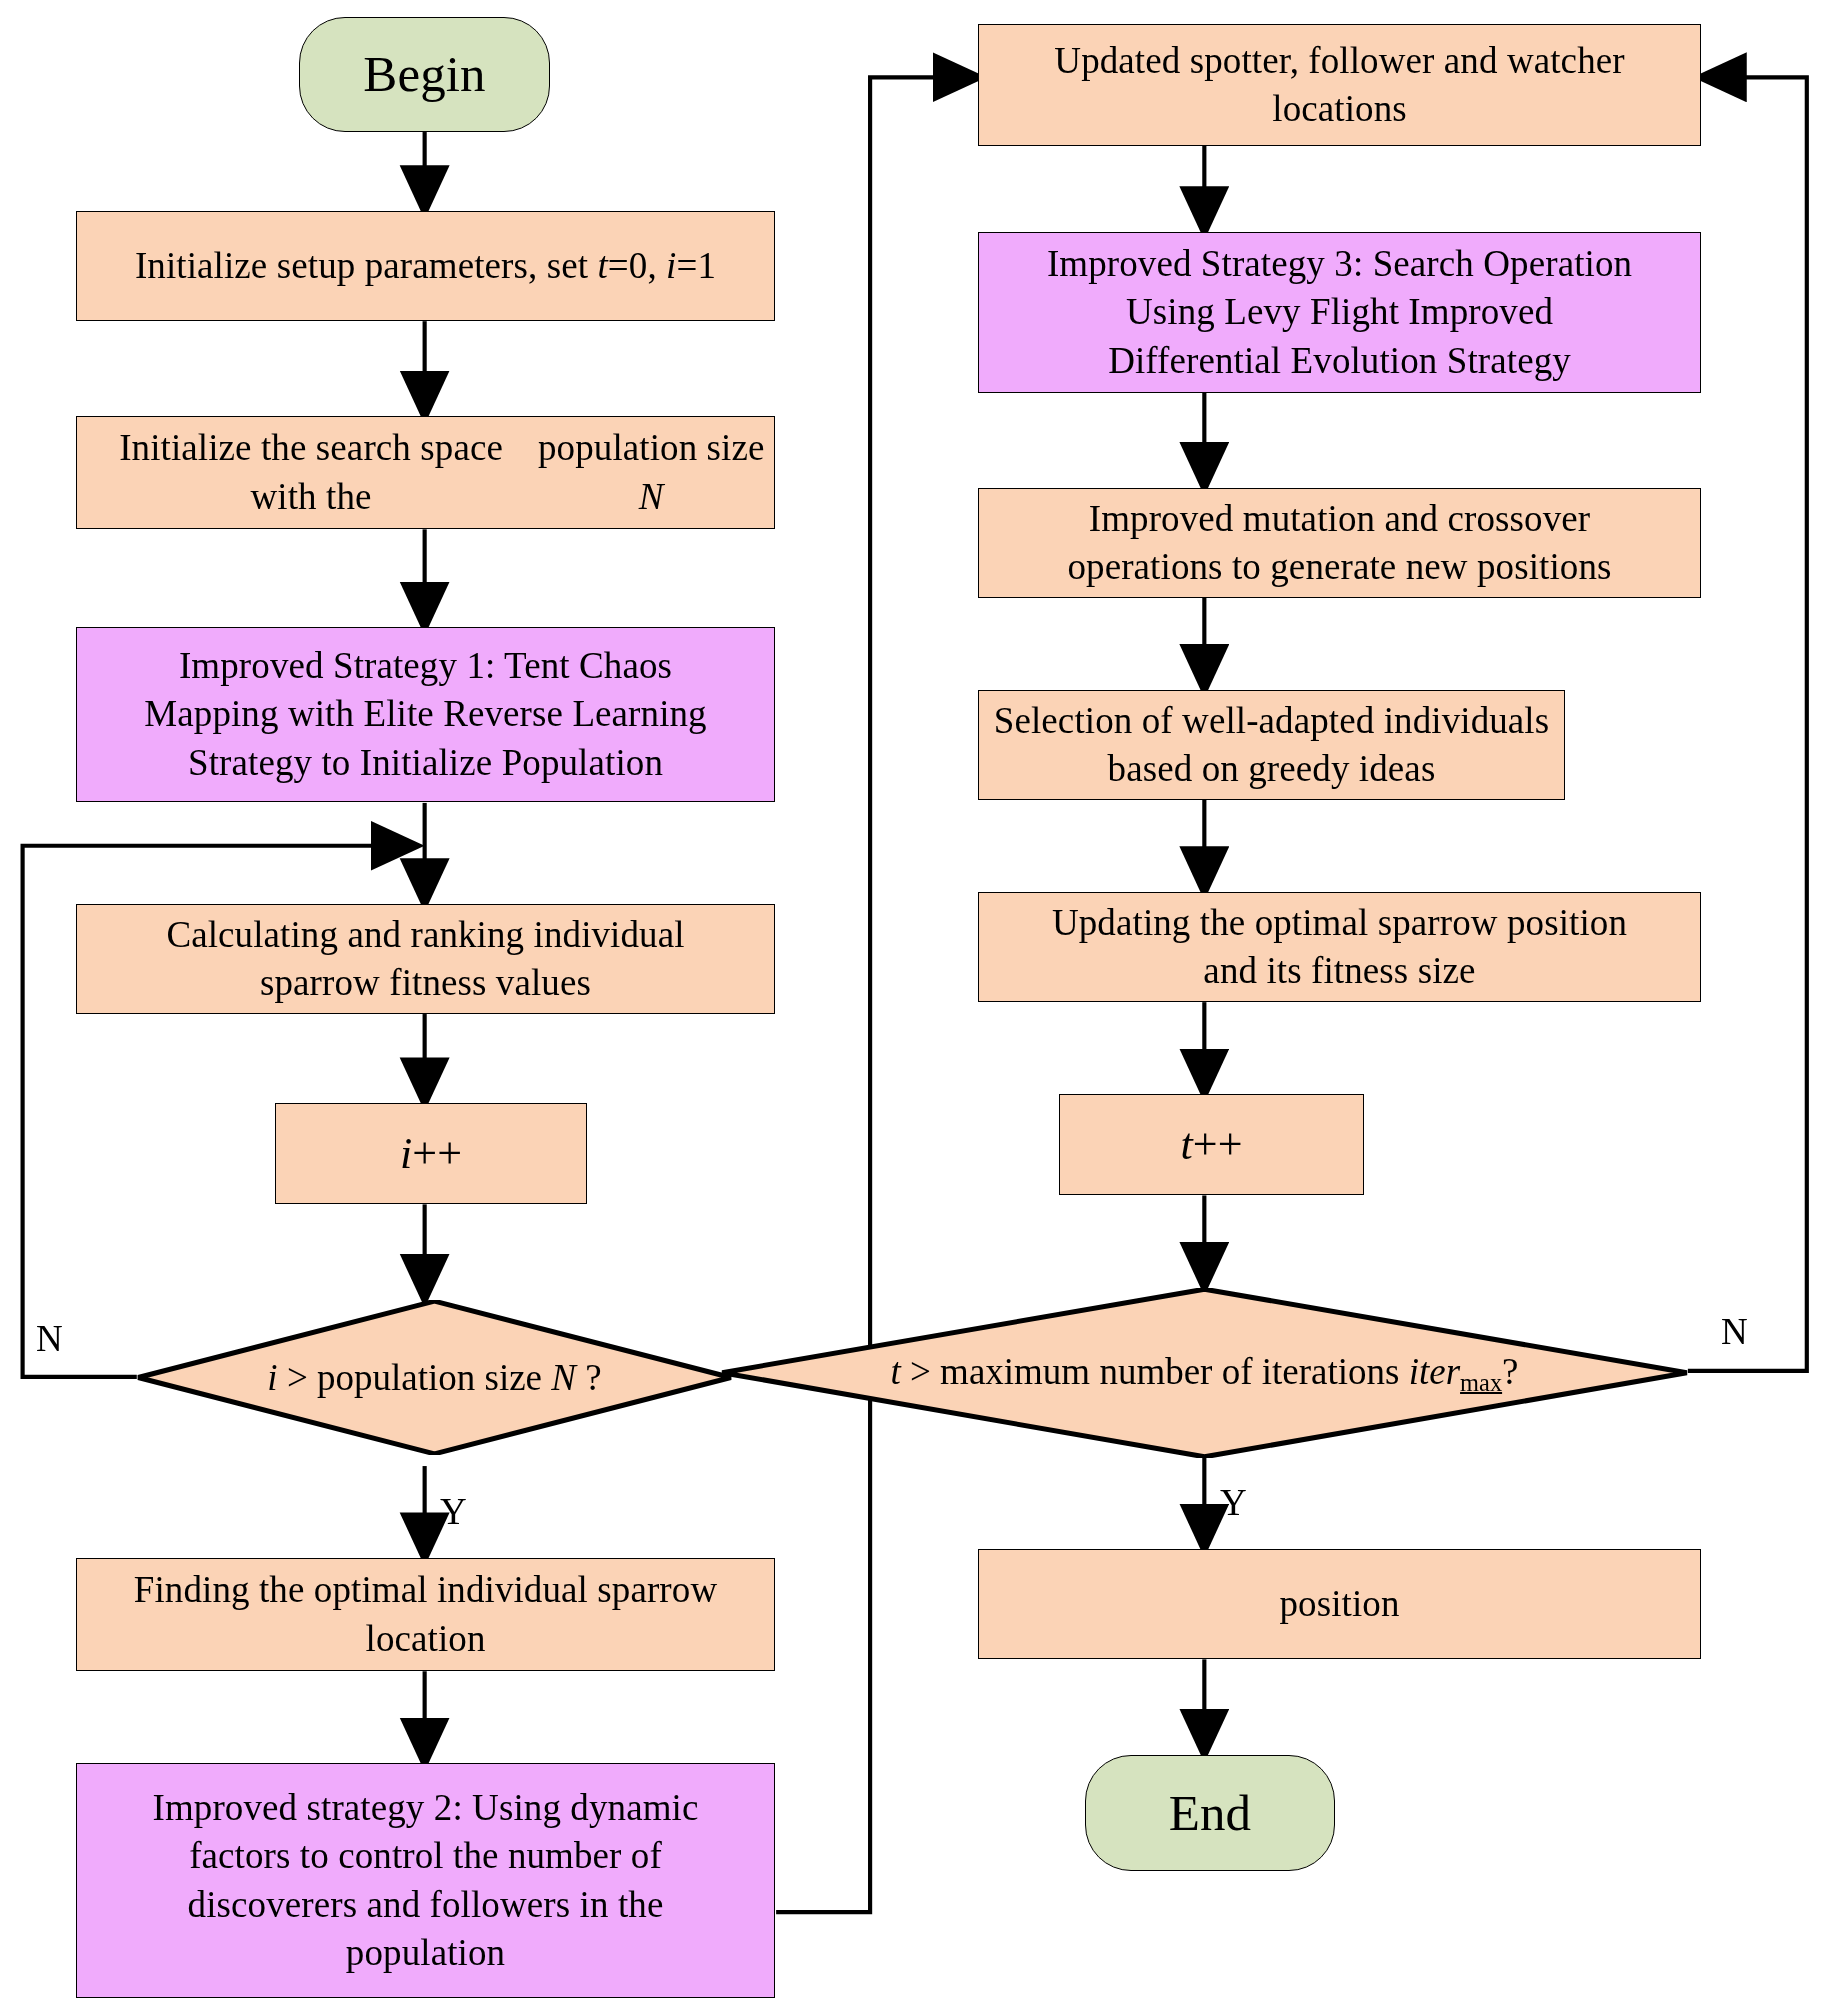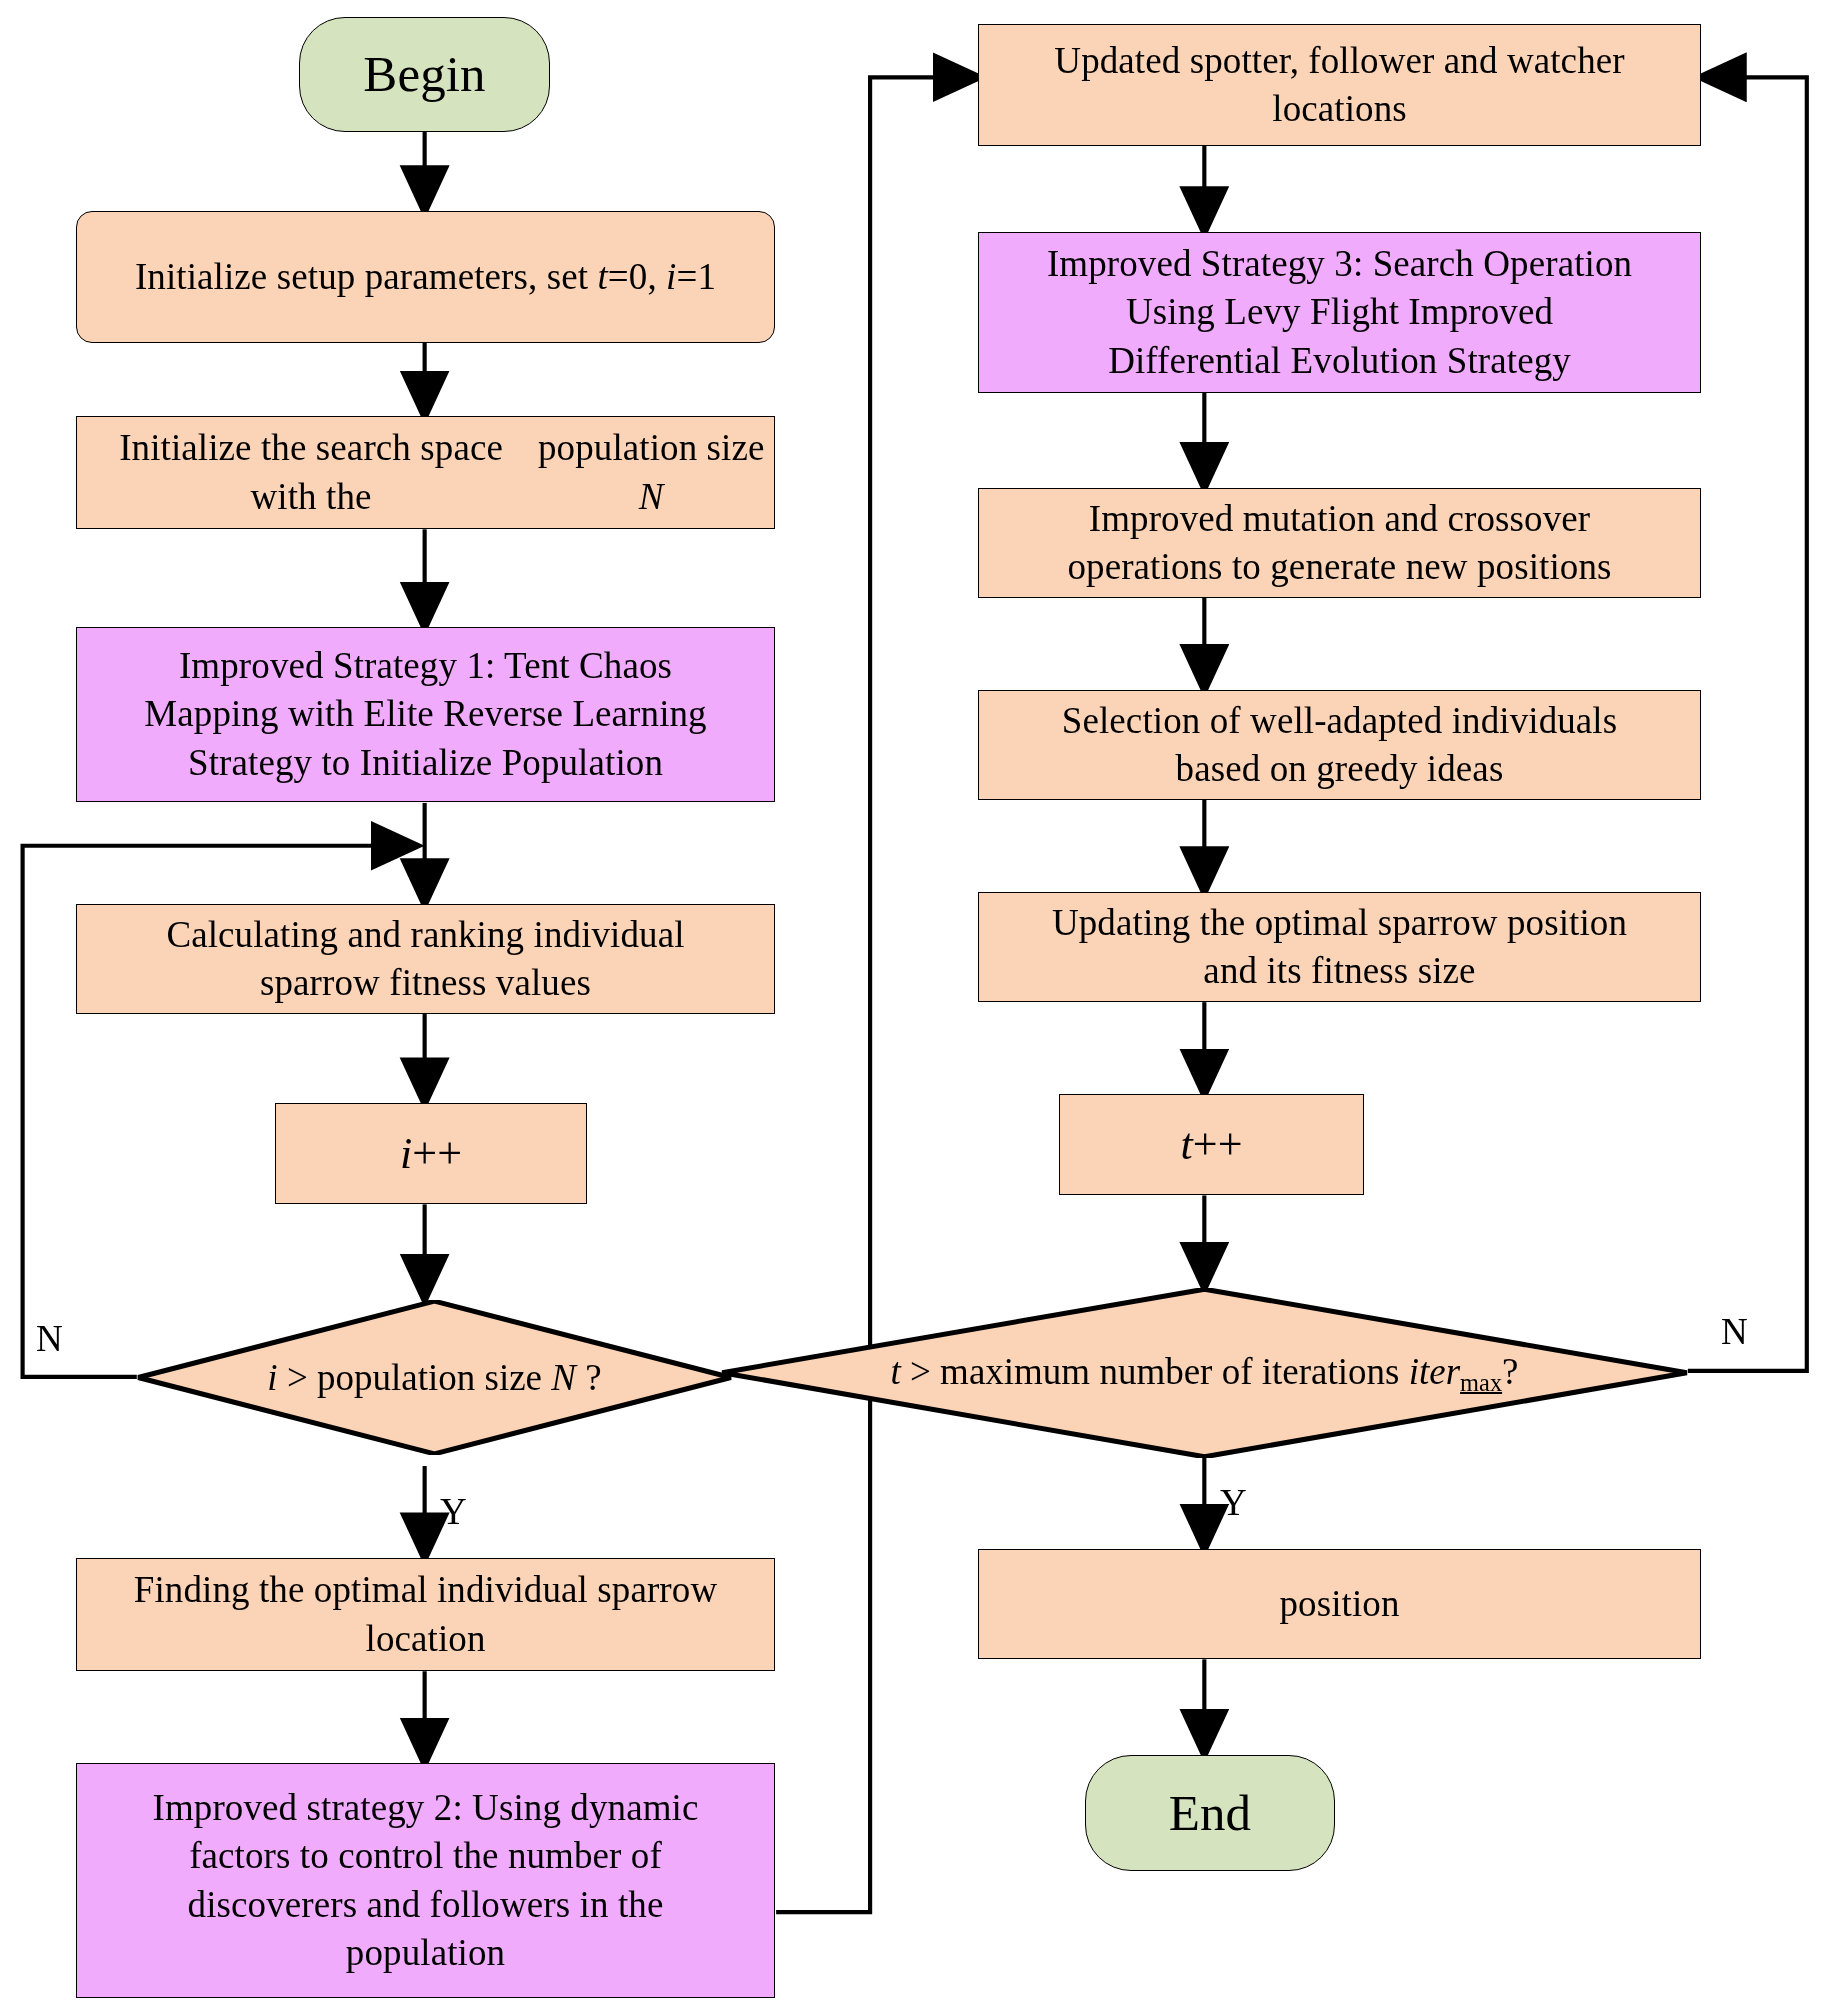--- a/index.html
+++ b/index.html
@@ -111,21 +111,21 @@
       <path d="M2025,2790 L2025,2950"></path>
 
       <path d="M2838,2305 L3038,2305 L3038,130 L2860,130"></path>
     </g>
   </svg>
 
   <div class="node term" style="left:299px; top:16.7px; width:251px; height:115px;">
     <span>Begin</span>
   </div>
 
-  <div class="node proc" style="left:76px; top:211px; width:699px; height:132px;border-radius:16px;">
+  <div class="node proc" style="left:76px; top:211px; width:699px; height:110px;">
     <span><span>Initialize setup parameters, set </span><span class="it">t</span><span>=0, </span><span class="it">i</span><span>=1</span></span>
   </div>
 
   <div class="node proc" style="left:76px; top:416px; width:699px; height:113px; ">
     <span>Initialize the search space with the</span>
     <span><span>population size </span><span class="it">N</span></span>
   </div>
 
   <div class="node strat" style="left:76px; top:627px; width:699px; height:175px; flex-direction:column;">
     <span>Improved Strategy 1: Tent Chaos</span>
@@ -178,21 +178,21 @@
     <span>Improved Strategy 3: Search Operation</span>
     <span>Using Levy Flight Improved</span>
     <span>Differential Evolution Strategy</span>
   </div>
 
   <div class="node proc" style="left:978px; top:488px; width:723px; height:110px; flex-direction:column;">
     <span>Improved mutation and crossover</span>
     <span>operations to generate new positions</span>
   </div>
 
-  <div class="node proc" style="left:978px; top:690px; width:723px; height:110px; flex-direction:column;">
+  <div class="node proc" style="left:978px; top:690px; width:587px; height:110px; flex-direction:column;">
     <span>Selection of well-adapted individuals</span>
     <span>based on greedy ideas</span>
   </div>
 
   <div class="node proc" style="left:978px; top:892px; width:723px; height:110px; flex-direction:column;">
     <span>Updating the optimal sparrow position</span>
     <span>and its fitness size</span>
   </div>
 
   <div class="node proc" style="left:1059px; top:1094px; width:305px; height:101px; font-size:44px;">

